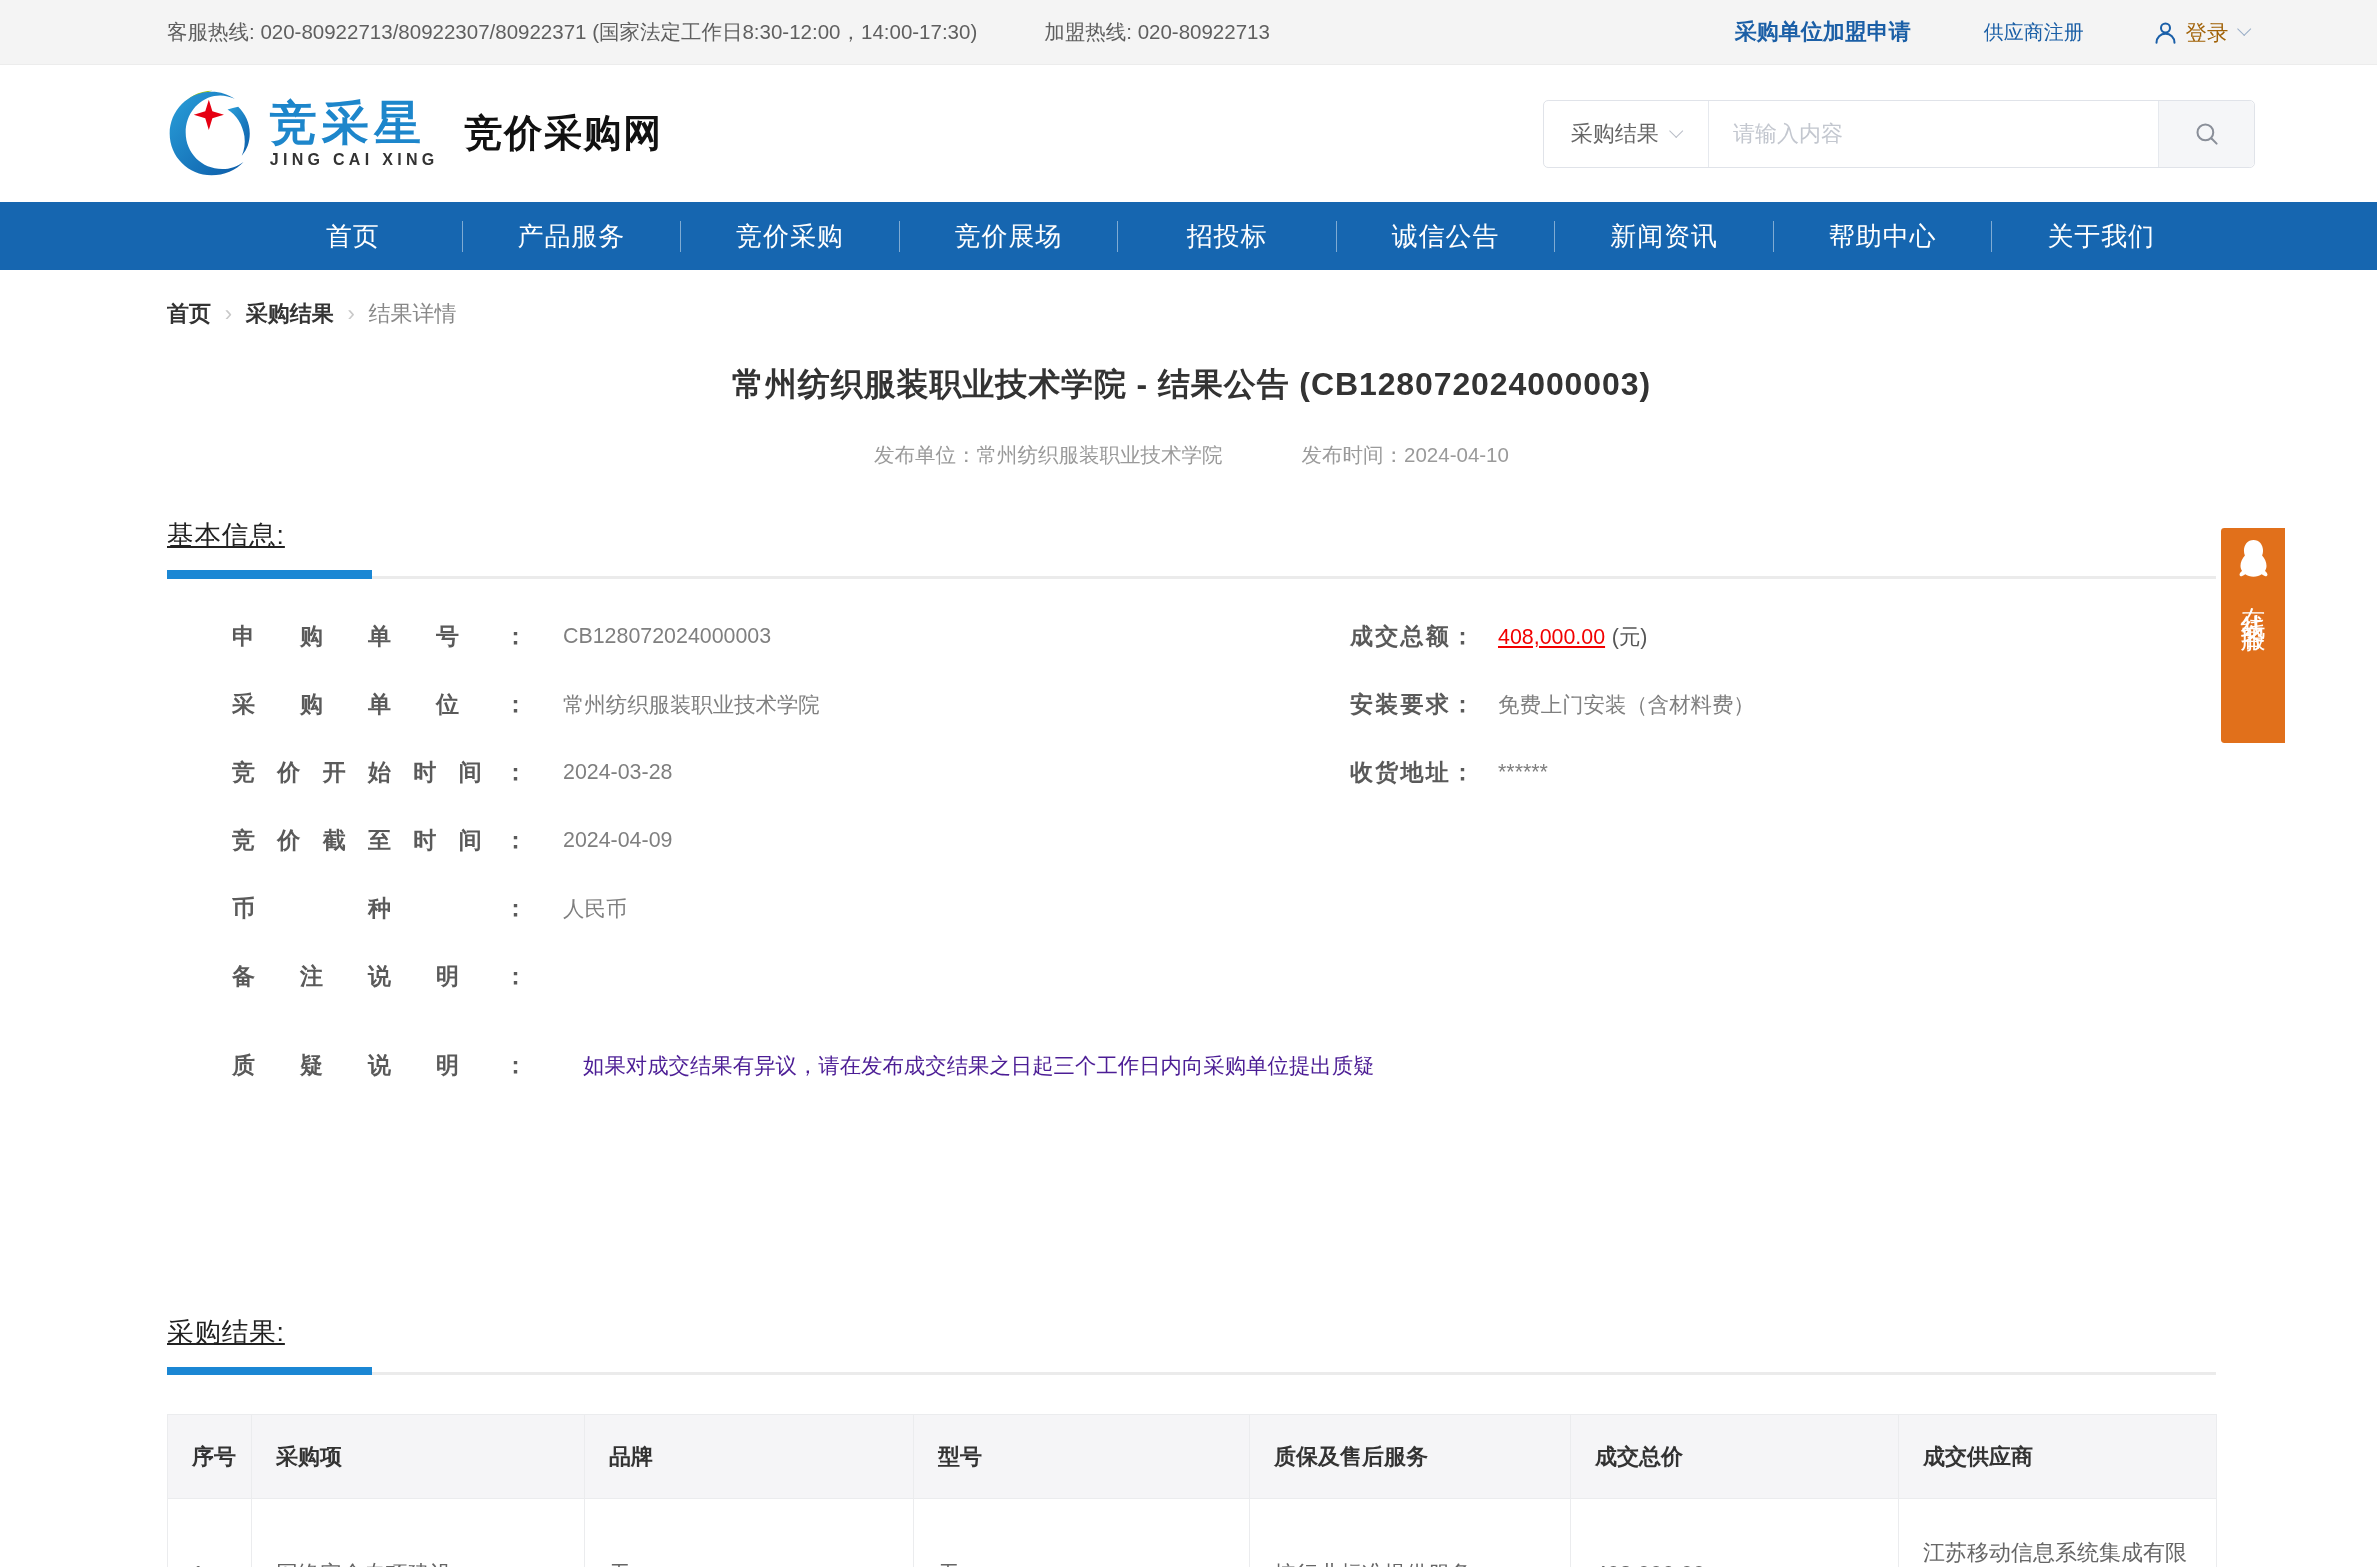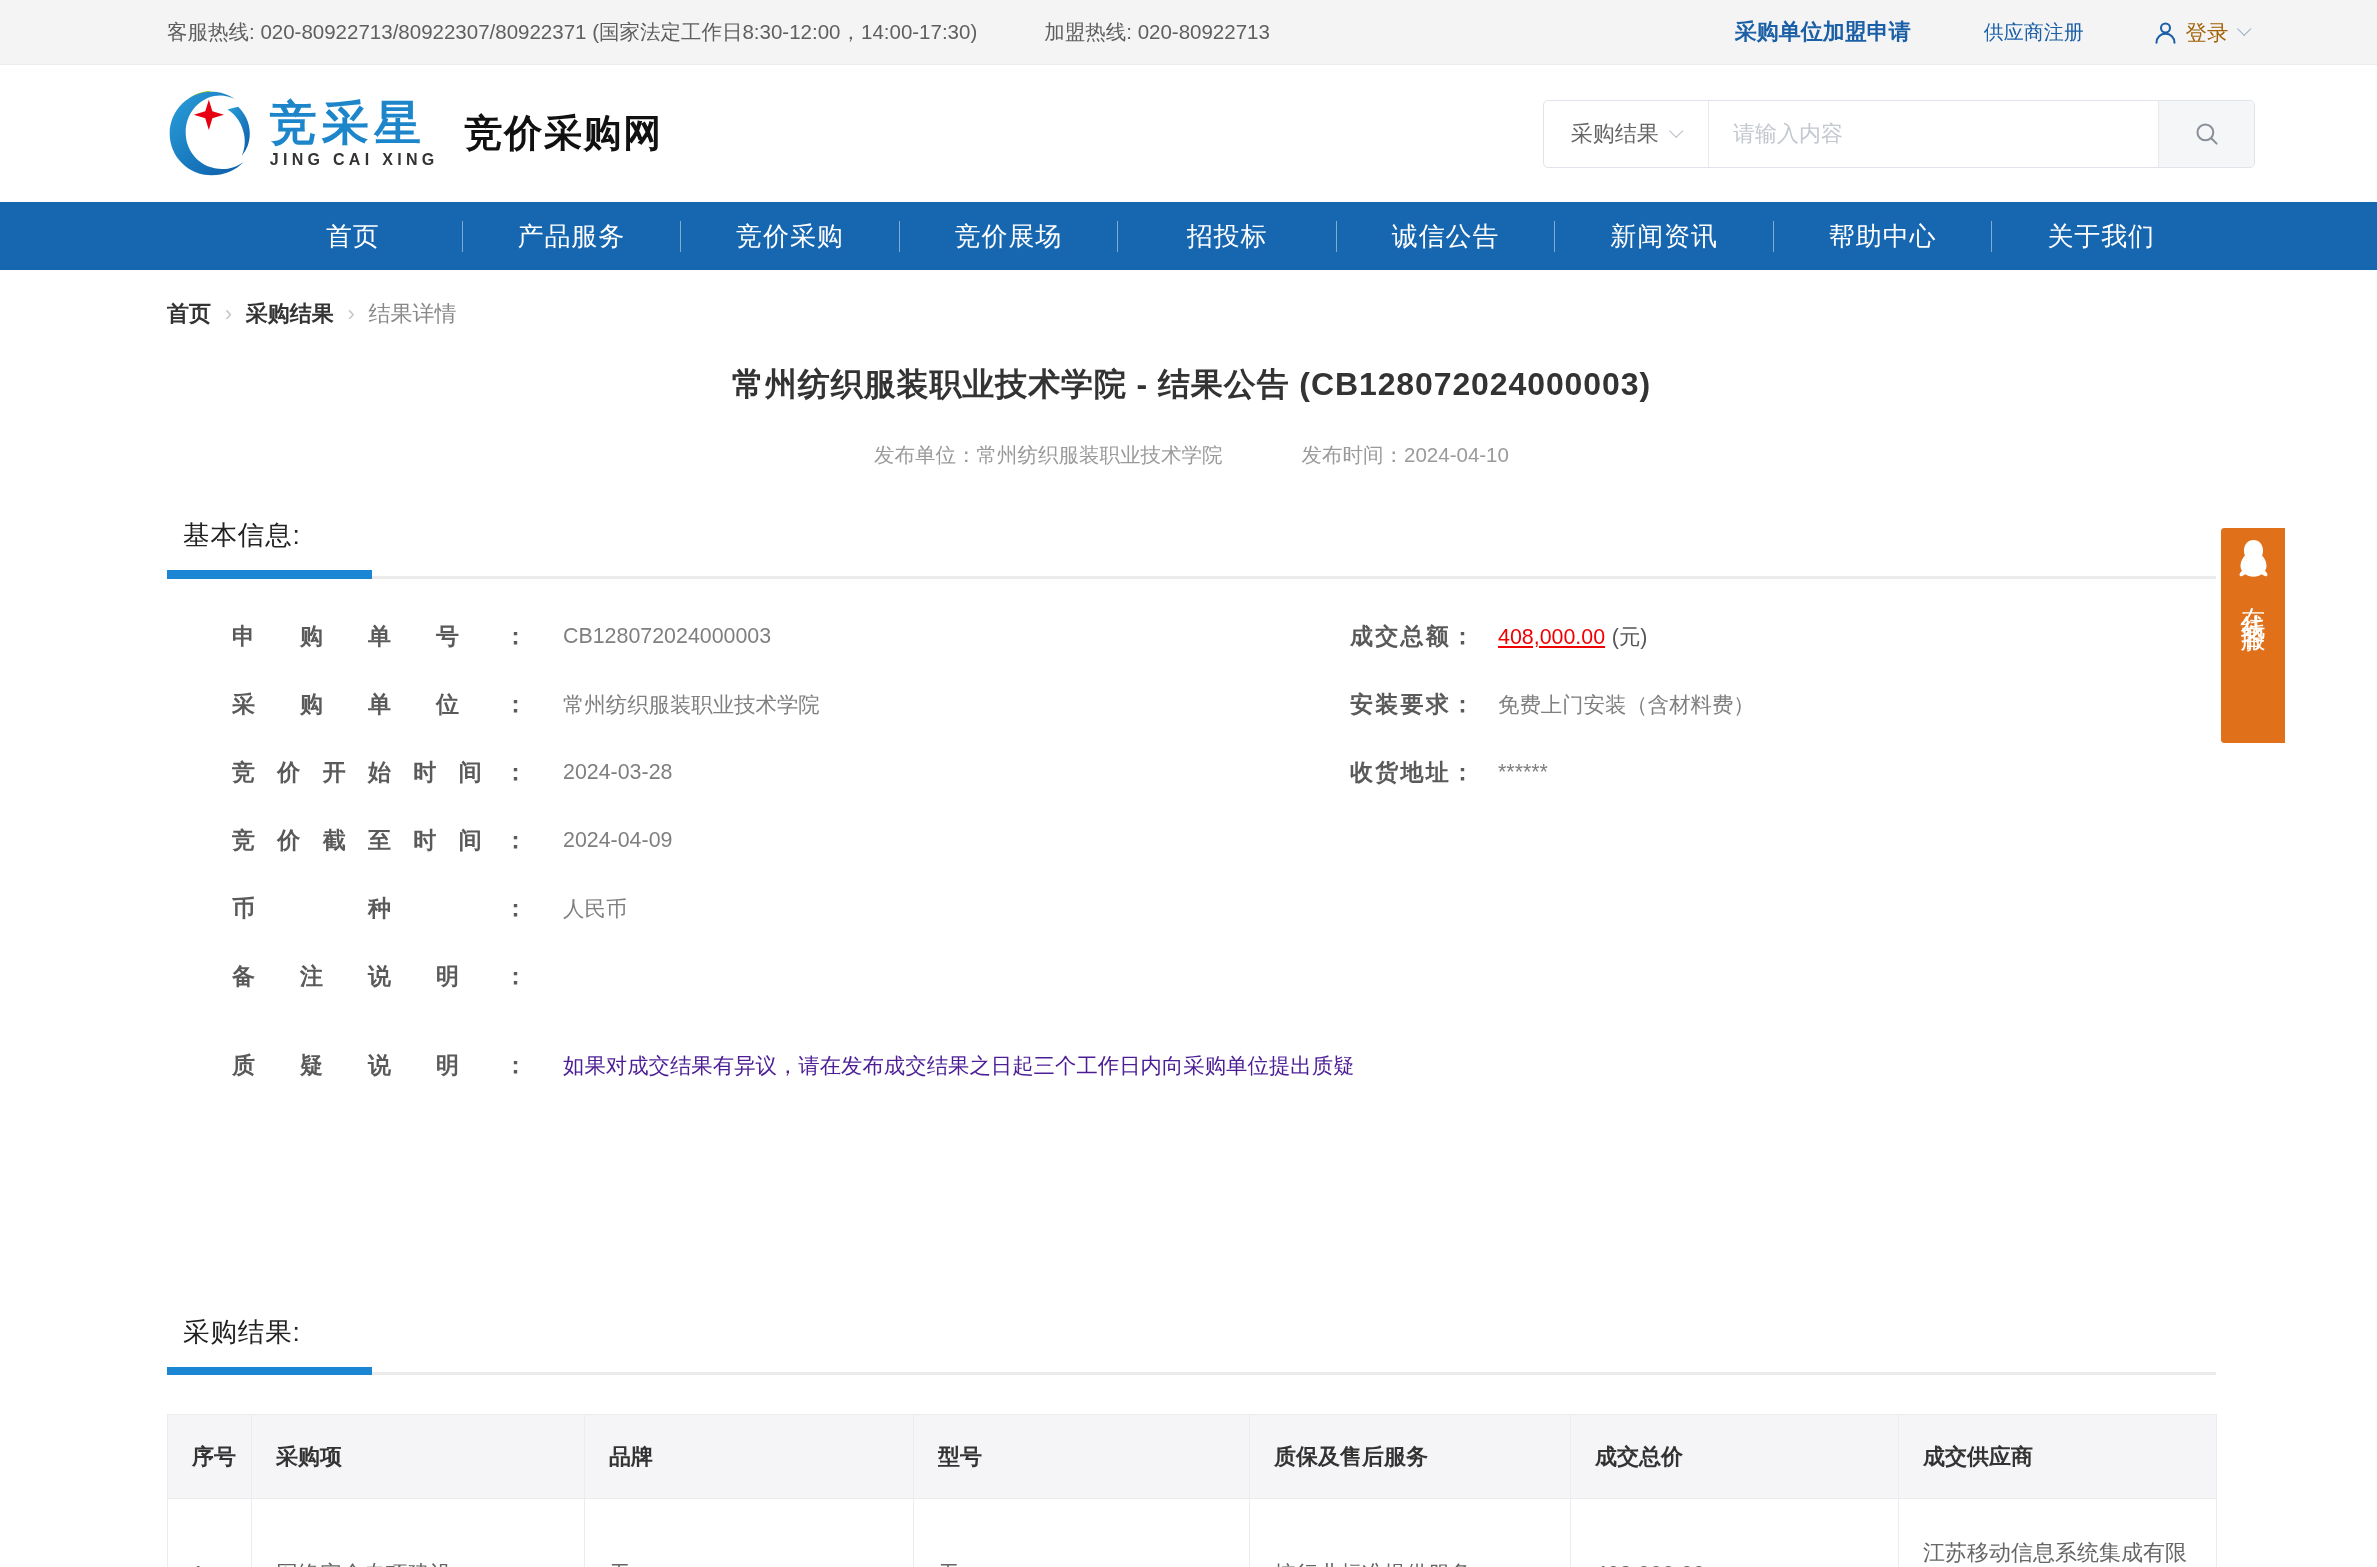--- a/index.html
+++ b/index.html
@@ -73,31 +73,31 @@
   .breadcrumb .crumb{font-weight:bold;color:#333;}
   .breadcrumb .sep{color:#c9c9c9;margin:0 13.7px;font-size:22px;}
 
   .notice-title{
     margin:34px 0 0 0;text-align:center;font-size:32px;font-weight:bold;color:#333;
     letter-spacing:0.9px;
   }
   .pubinfo{margin-top:34px;display:flex;justify-content:center;font-size:20.5px;color:#9a9a9a;}
   .pubinfo .pub-item + .pub-item{margin-left:79px;}
 
-  .section-title{margin:48px 0 0 16px;font-size:26.5px;font-weight:400;color:#222;letter-spacing:0.9px;}
+  .section-title{margin:48px 0 0 0;font-size:26.5px;font-weight:400;color:#222;letter-spacing:0.9px;text-decoration:underline;}
   .section-rule{position:relative;height:8.5px;margin-top:17px;}
   .section-rule::before{content:"";position:absolute;left:0;right:0;bottom:0;height:2.6px;background:#ebebeb;}
   .section-rule::after{content:"";position:absolute;left:0;top:0;width:205px;height:8.5px;background:#1b87d4;}
 
   .info{position:relative;margin-top:24px;min-height:641px;}
   .info-col{position:absolute;top:0;}
   .info-col.left{left:0;width:1170px;}
   .info-col.right{left:1183px;width:863px;}
   .irow{height:68px;display:flex;align-items:center;white-space:nowrap;}
-  .irow.gap-top{margin-top:21.4px;}
+  .irow.gap-top{margin-top:21.4px;gap:20px;}
   .ilabel{
     display:inline-block;width:295px;margin-left:65px;flex:0 0 auto;
     font-size:23px;font-weight:bold;color:#5a5a5a;
     text-align:justify;text-align-last:justify;
   }
   .info-col.right .ilabel{width:124px;margin-left:0;}
   .ivalue{margin-left:36px;font-size:21.4px;color:#7f7f7f;}
   .info-col.right .ivalue{margin-left:24px;}
   .ivalue.red{color:#4c1d95;margin-left:36px;}
   .amount{color:#f20000;text-decoration:underline;}

